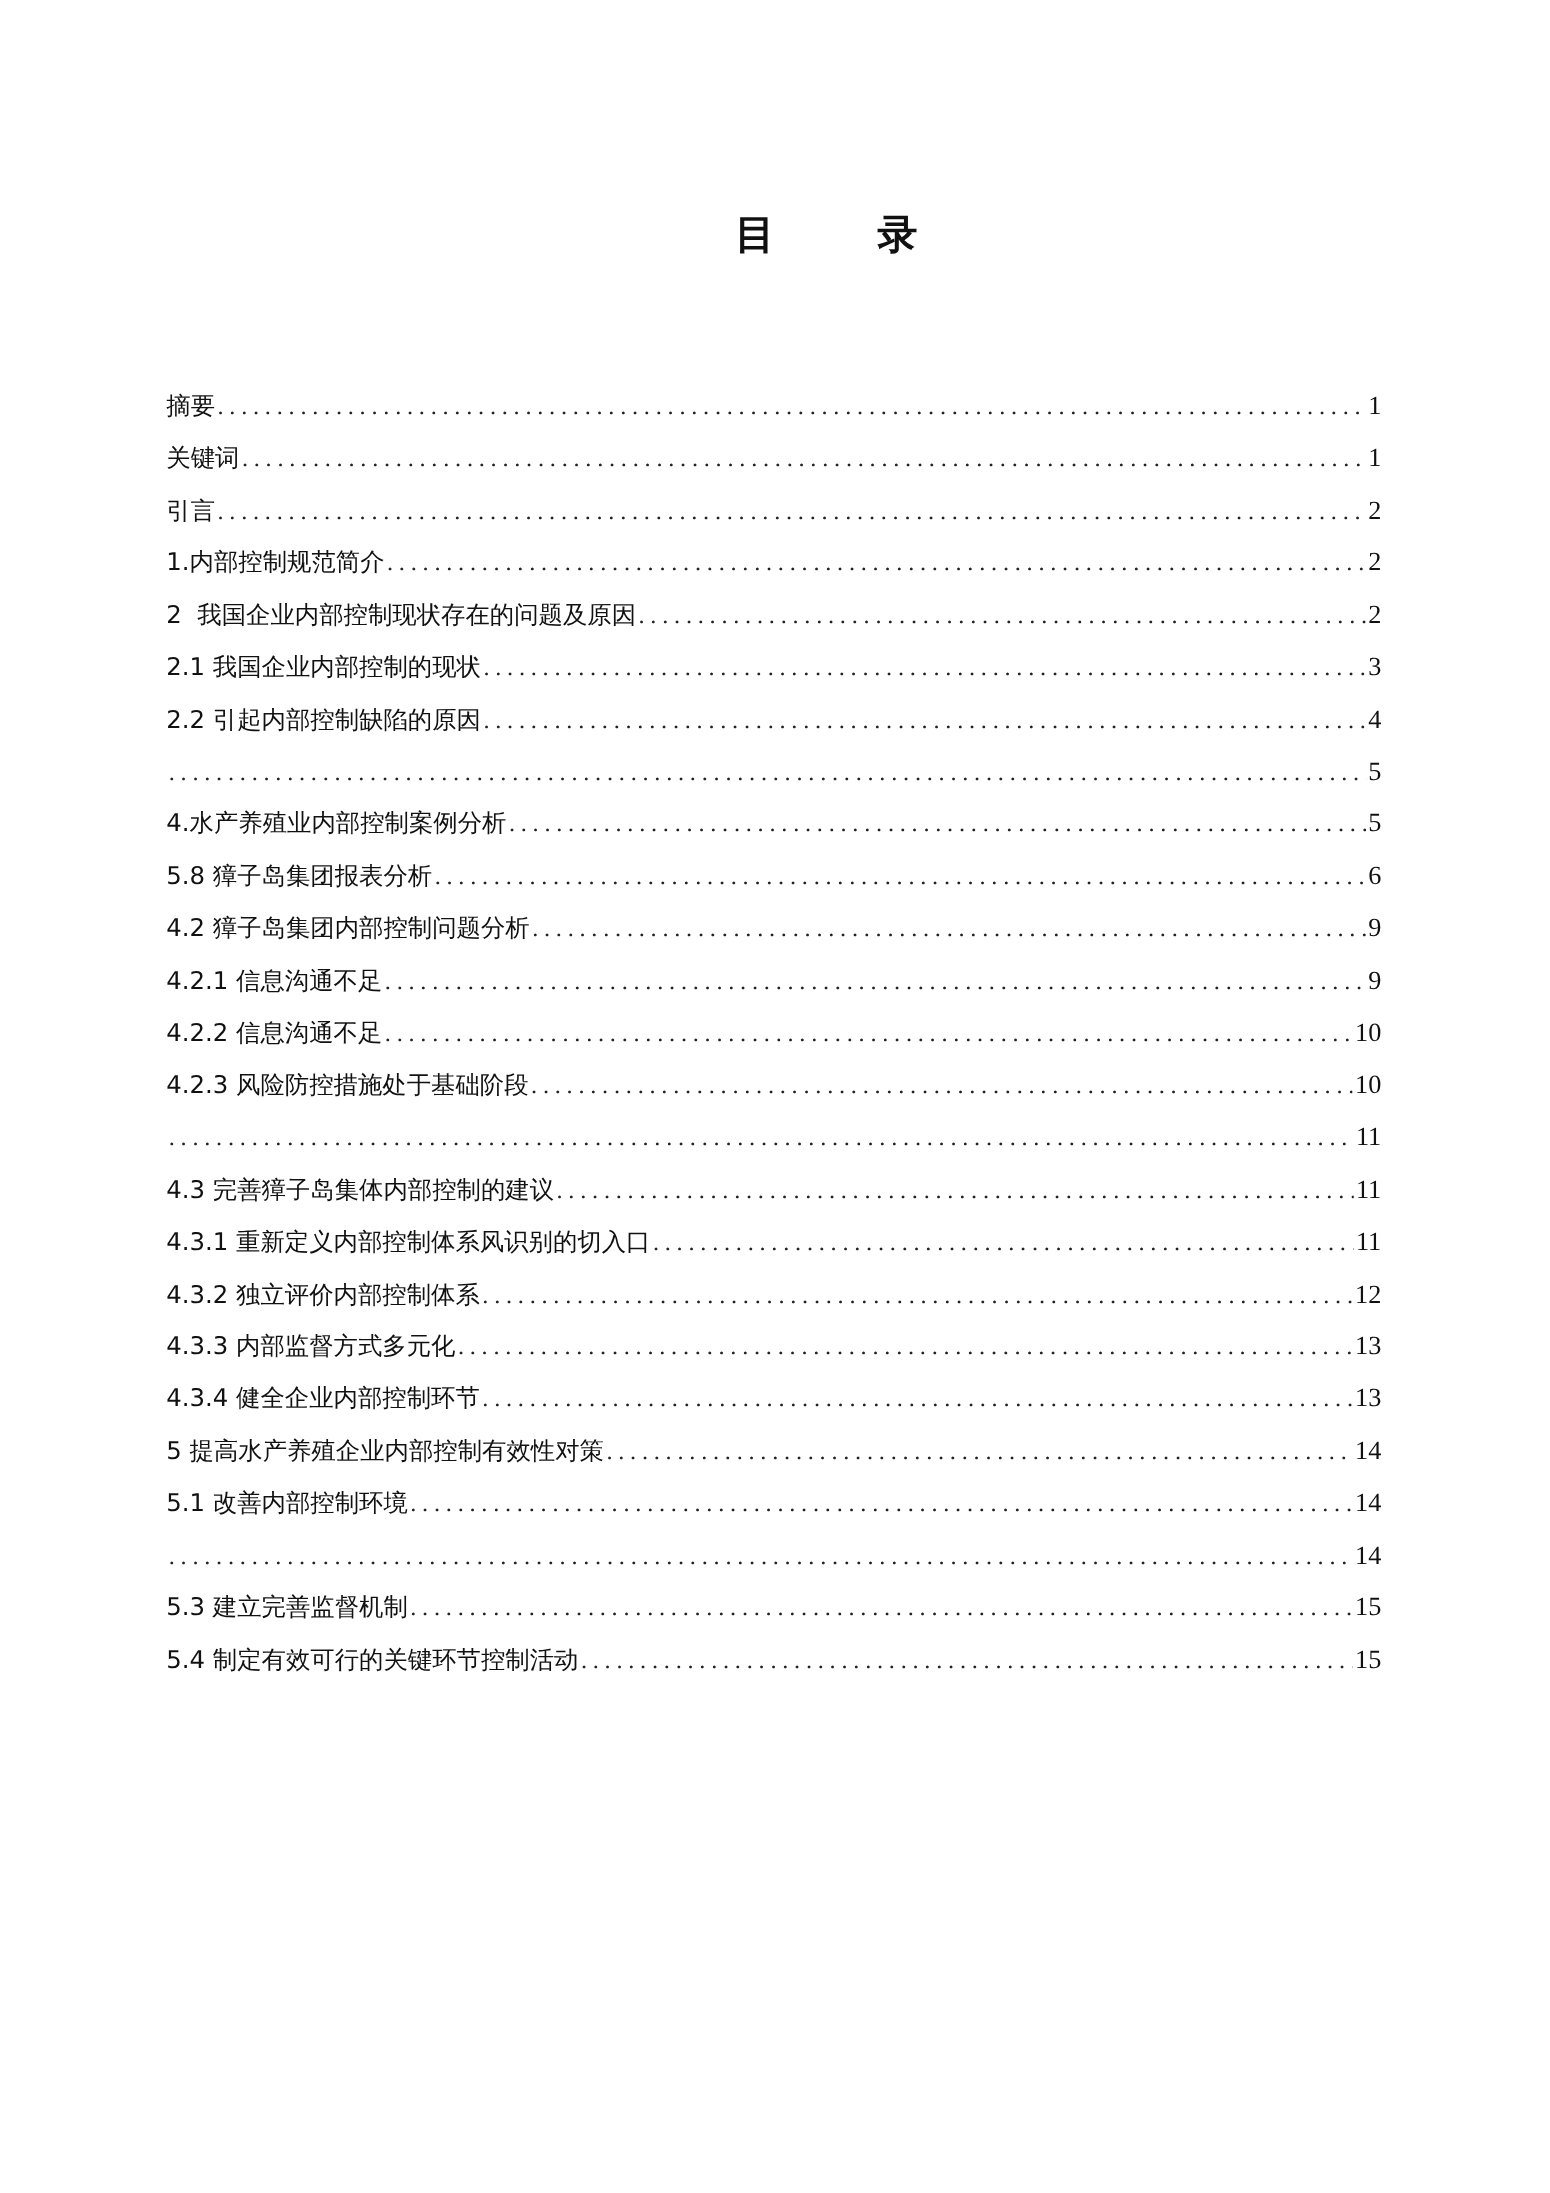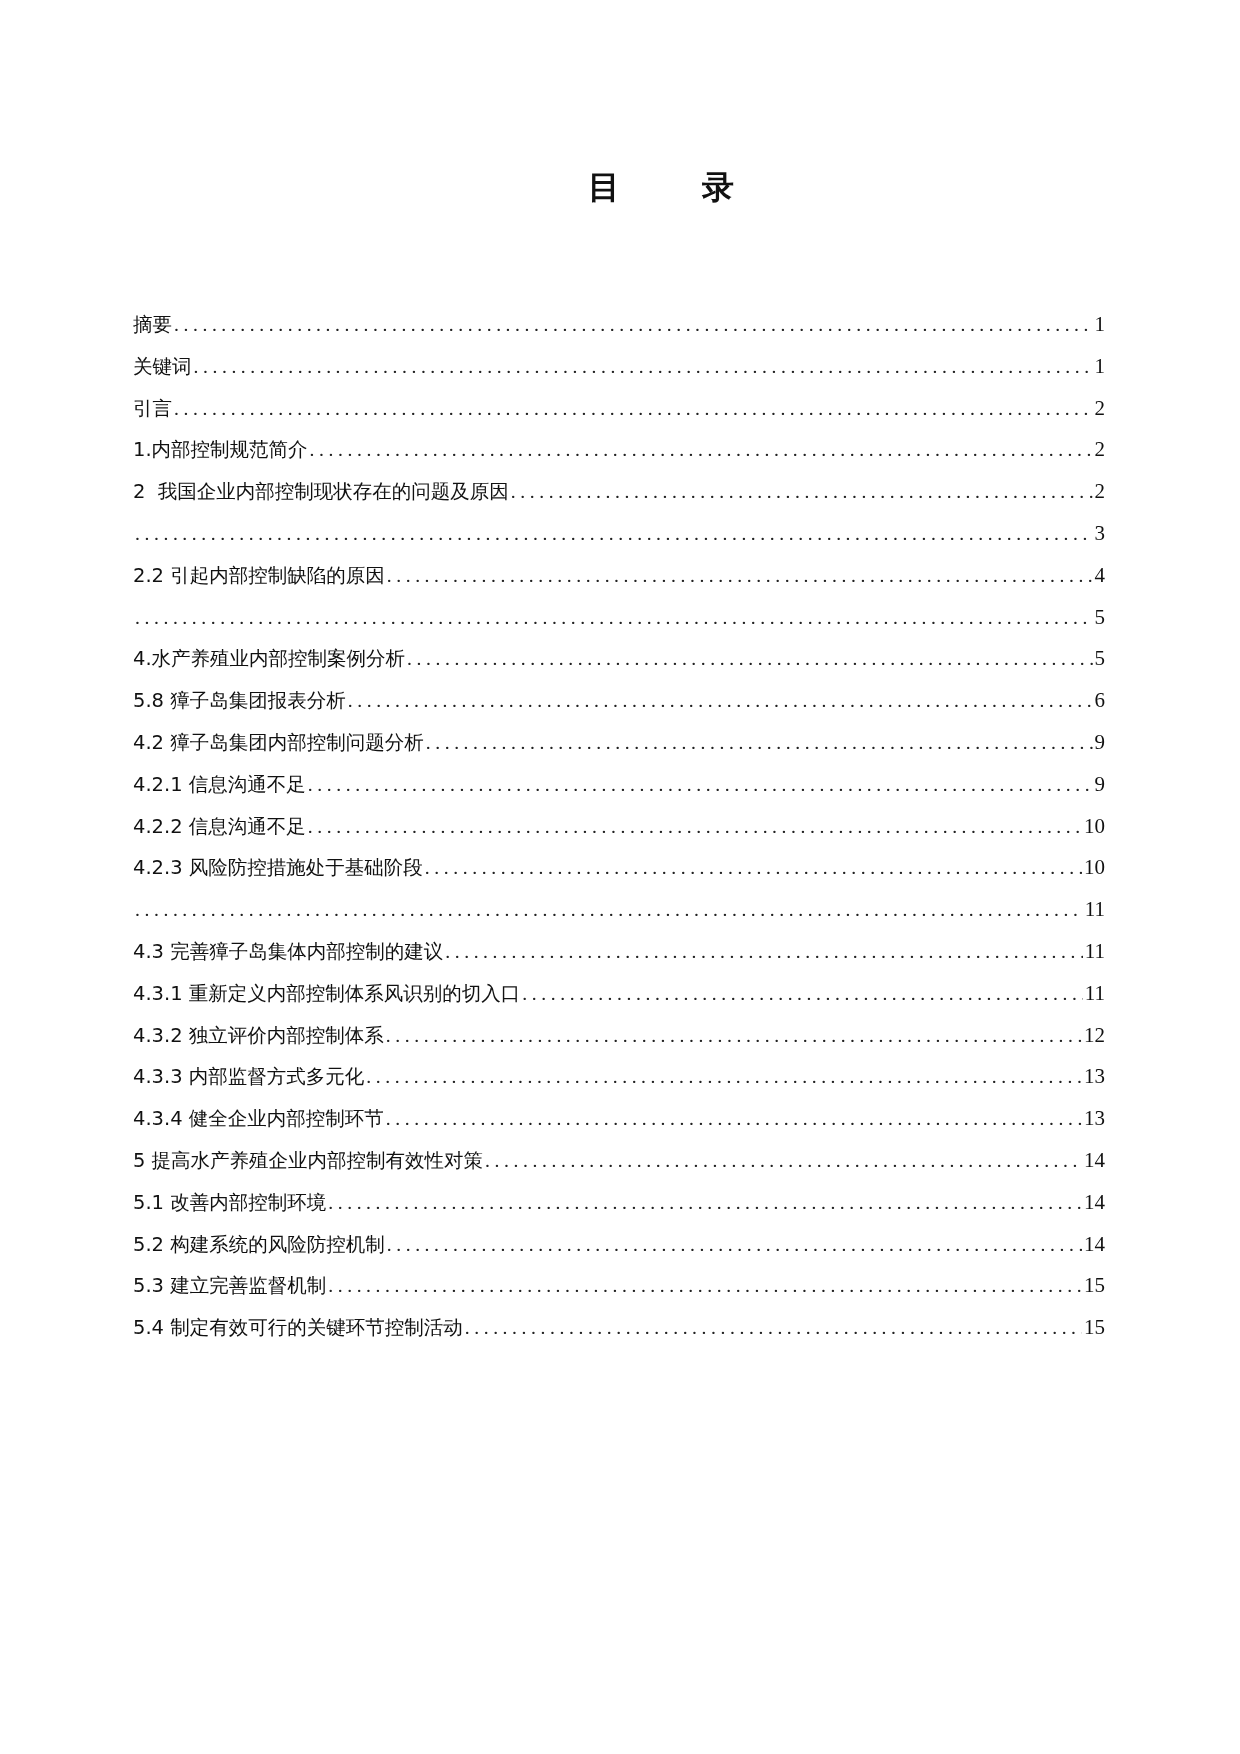--- a/index.html
+++ b/index.html
@@ -46,20 +46,21 @@
       <span class="label">1.内部控制规范简介</span>
       <span class="leader"></span>
       <span class="page">2</span>
     </div>
   <div class="row">
       <span class="label">2  我国企业内部控制现状存在的问题及原因</span>
       <span class="leader"></span>
       <span class="page">2</span>
     </div>
   <div class="row">
+      <span class="label">2.1 我国企业内部控制的现状</span>
       <span class="leader"></span>
       <span class="page">3</span>
     </div>
   <div class="row">
       <span class="label">2.2 引起内部控制缺陷的原因</span>
       <span class="leader"></span>
       <span class="page">4</span>
     </div>
   <div class="row">
       <span class="leader"></span>
@@ -128,21 +129,20 @@
       <span class="label">5 提高水产养殖企业内部控制有效性对策</span>
       <span class="leader"></span>
       <span class="page">14</span>
     </div>
   <div class="row">
       <span class="label">5.1 改善内部控制环境</span>
       <span class="leader"></span>
       <span class="page">14</span>
     </div>
   <div class="row">
-      <span class="label">5.2 构建系统的风险防控机制</span>
       <span class="leader"></span>
       <span class="page">14</span>
     </div>
   <div class="row">
       <span class="label">5.3 建立完善监督机制</span>
       <span class="leader"></span>
       <span class="page">15</span>
     </div>
   <div class="row">
       <span class="label">5.4 制定有效可行的关键环节控制活动</span>

